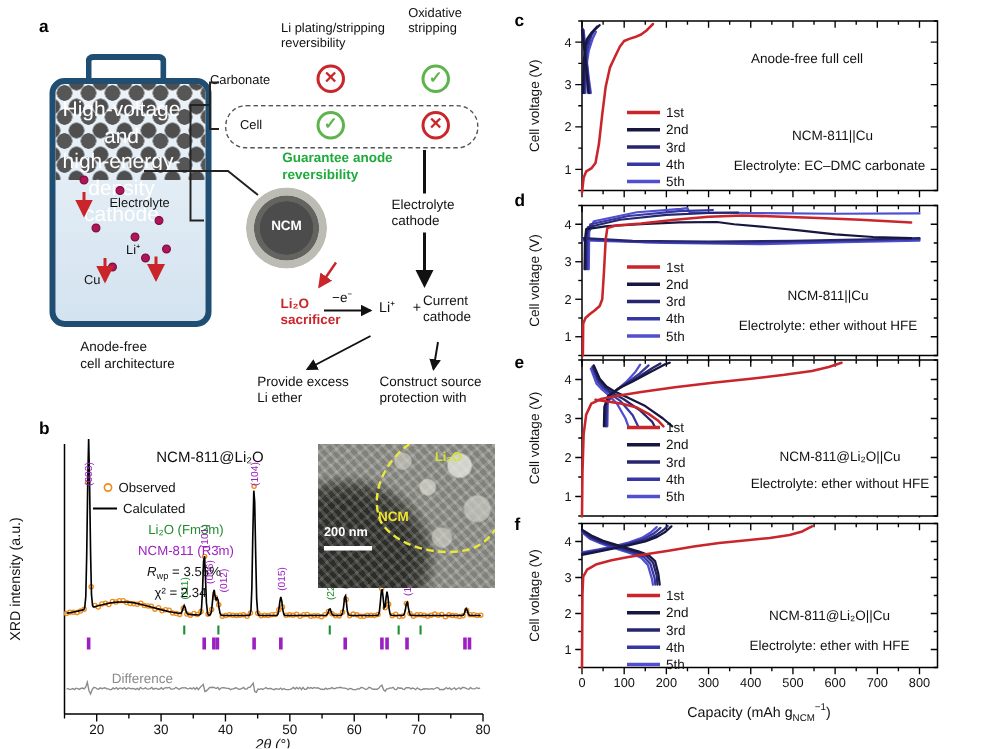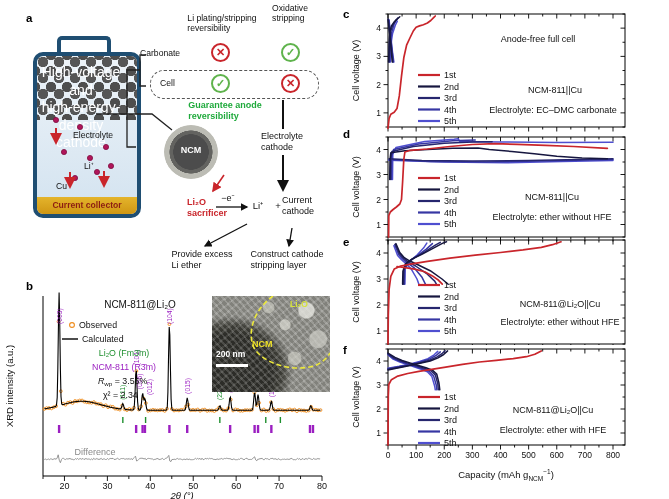--- a/index.html
+++ b/index.html
@@ -64,25 +64,28 @@
 
   <section class="panel" id="panel-a" style="left:0;top:0;width:340px;height:300px">
     <div id="bat-cap"></div>
     <div id="bat-body">
       <div id="cathode"></div>
       <div id="cathode-text">
         <div>High-voltage and</div>
         <div>high-energy-density</div>
         <div>cathode</div>
       </div>
-      <div id="collector">Current collector</div>
     </div>
     <div class="t" style="left:73px;top:130px">Electrolyte</div>
     <div class="t" style="left:84px;top:161px">Li⁺</div>
     <div class="t" style="left:56px;top:181px">Cu</div>
+    <div class="t ctr" style="left:85px;top:226px;font-size:9px">
+      <div>Anode-free</div>
+      <div>cell architecture</div>
+    </div>
 
     <div class="t ctr" style="left:222px;top:13px">
       <div>Li plating/stripping</div>
         <div>reversibility</div>
     </div>
     <div class="t ctr" style="left:290px;top:3px">
       <div>Oxidative</div>
         <div>stripping</div>
     </div>
 
@@ -116,22 +119,22 @@
     </div>
     <div class="t ctr" style="left:282px;top:131px;font-size:9px">
       <div>Electrolyte</div>
         <div>cathode</div>
     </div>
     <div class="t ctr" style="left:202px;top:249px;font-size:9px">
       <div>Provide excess</div>
         <div>Li ether</div>
     </div>
     <div class="t ctr" style="left:287px;top:249px;font-size:9px">
-      <div>Construct cathode</div>
-        <div>stripping layer</div>
+      <div>Construct source</div>
+        <div>protection with</div>
     </div>
 
     <svg id="a-overlay" width="340" height="300">
       <defs>
         <marker id="mb" markerWidth="7" markerHeight="7" refX="5" refY="3" orient="auto">
           <path d="M0,0 L6,3 L0,6 Z" fill="#111"></path>
         </marker>
         <marker id="mr" markerWidth="7" markerHeight="7" refX="5" refY="3" orient="auto">
           <path d="M0,0 L6,3 L0,6 Z" fill="#c9252b"></path>
         </marker>

